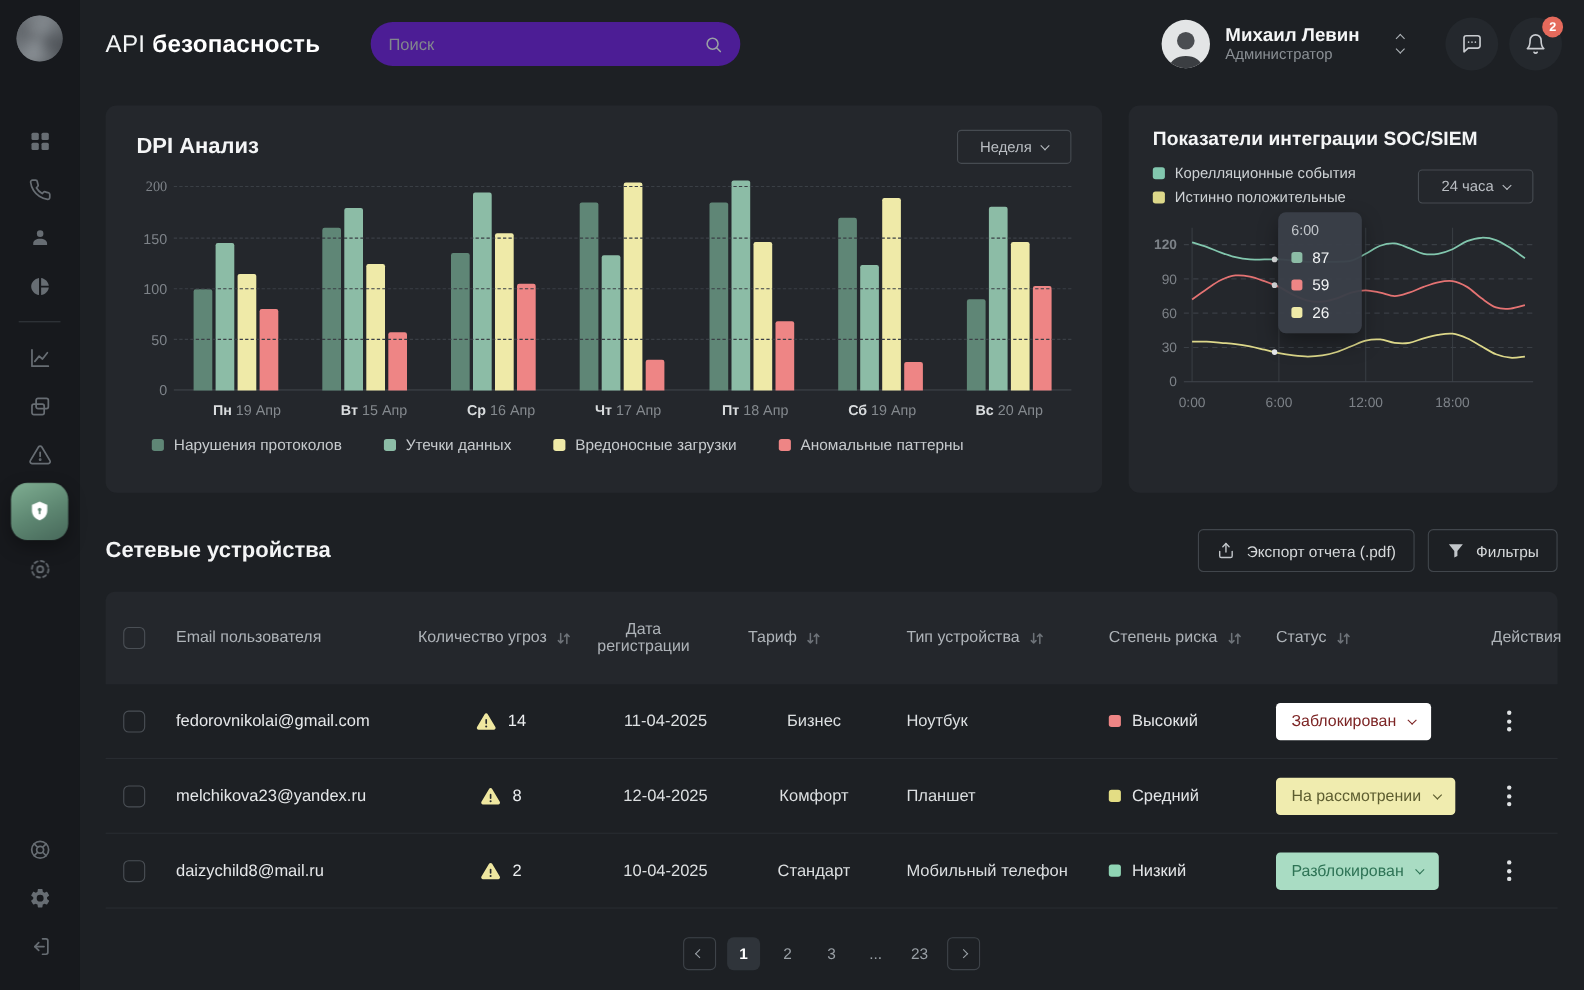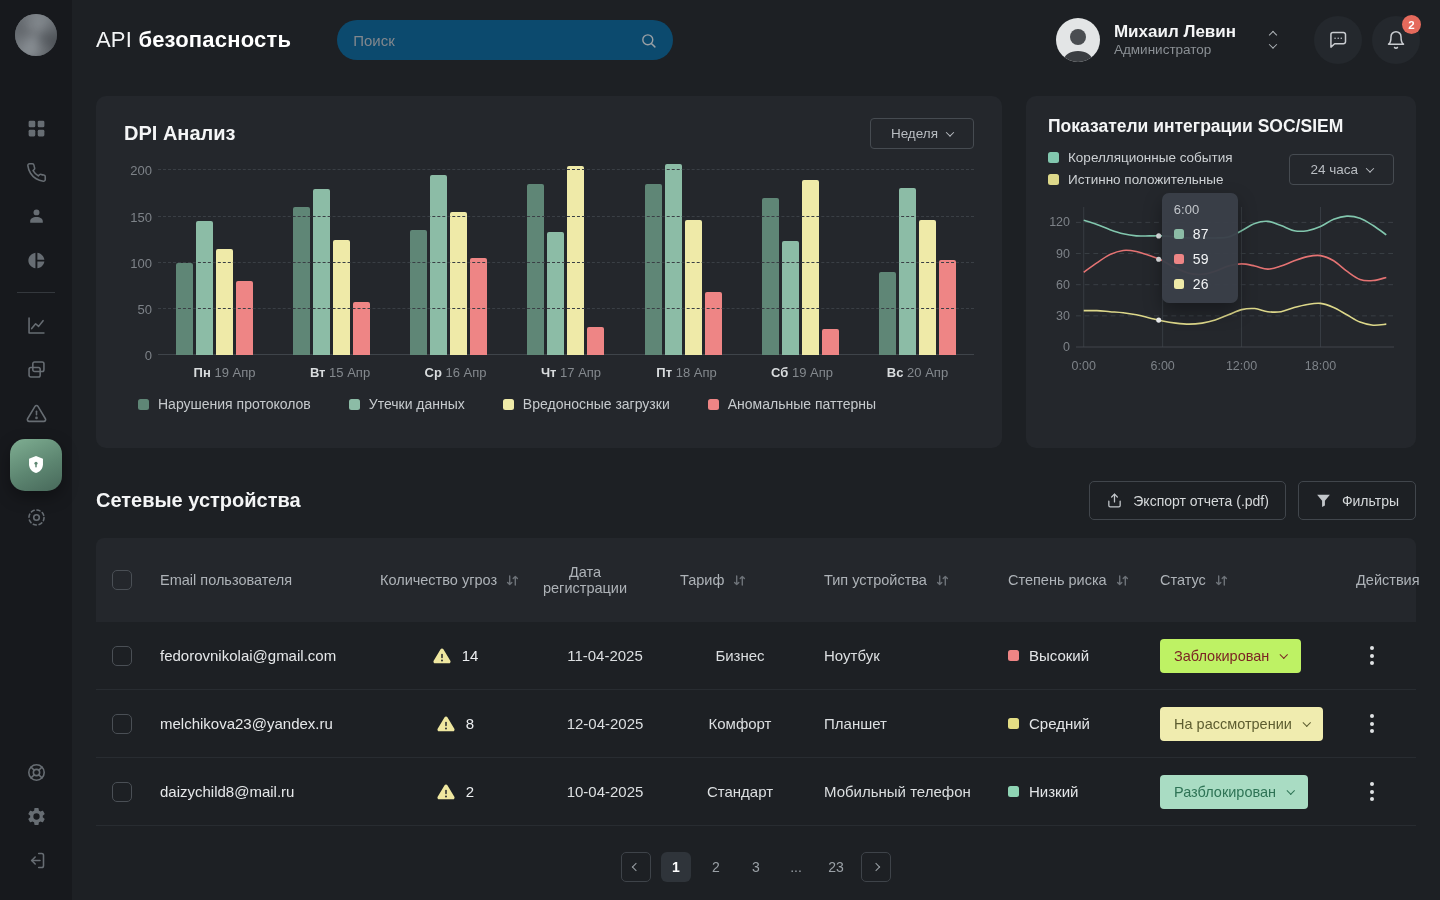--- a/index.html
+++ b/index.html
@@ -23,21 +23,21 @@
     color:#ffffff; box-shadow:0 6px 16px rgba(0,0,0,.35); }
   .side-item.active svg { width:22px; height:22px; }
   .side-spacer { flex:1; }
 
   
   .header { position:fixed; left:72px; top:0; width:1368px; height:80px;
     display:flex; align-items:center; padding:0 20px 0 24px; }
   .app-title { font-size:22px; letter-spacing:.2px; white-space:nowrap; }
   .app-title .thin { font-weight:400; color:#f2f4f5; }
   .app-title .bold { font-weight:700; color:#ffffff; }
-  .search { margin-left:46px; width:336px; height:40px; background:#0c4a6e; border-radius:20px;
+  .search { margin-left:46px; width:336px; height:40px; background:#4c1d95; border-radius:20px;
     display:flex; align-items:center; padding:0 16px; }
   .search input { flex:1; background:transparent; border:none; outline:none; color:#d8dadc;
     font-size:15px; font-family:inherit; }
   .search input::placeholder { color:#82878d; }
   .search svg { width:17px; height:17px; color:#9throw0a0a5; color:#9aa0a5; }
   .h-right { margin-left:auto; display:flex; align-items:center; }
   .avatar { width:44px; height:44px; border-radius:50%; background:#e3e5e6; overflow:hidden; position:relative; }
   .avatar svg { position:absolute; left:0; top:4px; width:44px; height:44px; }
   .user-meta { margin-left:14px; line-height:1.25; }
   .user-name { font-size:17px; font-weight:700; color:#f4f5f6; }
@@ -313,21 +313,21 @@
           <span>Неделя</span>
           <i class="chev down"></i>
         </div>
       </div>
       <div class="dpi-chart">
         <div class="yaxis" id="dpi-yaxis">
             <span style="bottom: 0px;">0</span>
             <span style="bottom: 46.1538px;">50</span>
             <span style="bottom: 92.3077px;">100</span>
             <span style="bottom: 138.462px;">150</span>
-            <span style="bottom: 184.615px;">200</span>
+            <span style="bottom: 184.615px; font-family: Liberation Serif, serif;">200</span>
           </div>
         <div class="plot" id="dpi-plot">
           <div class="baseline"></div>
           <div class="bar-groups" id="dpi-groups">
               <div class="bar-group">
                 <div class="bar" style="height: 92.3077px; background: rgb(95, 134, 118);"></div>
                 <div class="bar" style="height: 133.846px; background: rgb(140, 188, 166);"></div>
                 <div class="bar" style="height: 106.154px; background: rgb(239, 234, 168);"></div>
                 <div class="bar" style="height: 73.8462px; background: rgb(238, 133, 133);"></div>
               </div>
@@ -418,21 +418,21 @@
       <div class="select soc-select">
         <span>24 часа</span>
         <i class="chev down"></i>
       </div>
       <div class="soc-chart">
         <div class="soc-yaxis" id="soc-yaxis">
             <span style="bottom: -3px;">0</span>
             <span style="bottom: 28.1538px;">30</span>
             <span style="bottom: 59.3077px;">60</span>
             <span style="bottom: 90.4615px;">90</span>
-            <span style="bottom: 121.615px;">120</span>
+            <span style="bottom: 121.615px; font-weight: bold;">120</span>
           </div>
         <div class="soc-plot">
           <svg id="soc-svg" viewBox="0 0 330 150" preserveAspectRatio="none">
               <line x1="8" y1="6" x2="8" y2="146" stroke="#383d43" stroke-width="1"></line>
               <line x1="89.91304347826087" y1="6" x2="89.91304347826087" y2="146" stroke="#383d43" stroke-width="1"></line>
               <line x1="171.82608695652175" y1="6" x2="171.82608695652175" y2="146" stroke="#383d43" stroke-width="1"></line>
               <line x1="253.73913043478262" y1="6" x2="253.73913043478262" y2="146" stroke="#383d43" stroke-width="1"></line>
               <line x1="0" y1="114.84615384615384" x2="330" y2="114.84615384615384" stroke="#3a3f45" stroke-width="1" stroke-dasharray="5 4"></line>
               <line x1="0" y1="83.69230769230768" x2="330" y2="83.69230769230768" stroke="#3a3f45" stroke-width="1" stroke-dasharray="5 4"></line>
               <line x1="0" y1="52.53846153846153" x2="330" y2="52.53846153846153" stroke="#3a3f45" stroke-width="1" stroke-dasharray="5 4"></line>
@@ -570,21 +570,21 @@
          <span>14</span>
         </div>
        <div class="cell center muted-cell">11-04-2025</div>
        <div class="cell center muted-cell">Бизнес</div>
        <div class="cell device-cell">Ноутбук</div>
        <div class="cell risk-cell">
          <span class="swatch" style="background:#ee8585"></span>
          <span>Высокий</span>
         </div>
        <div class="cell status-cell">
-         <span class="pill" style="background:#bef264;color:#7c2424">
+         <span class="pill" style="background:#ffffff;color:#7c2424">
            <span>Заблокирован</span>
            <i class="chev down"></i>
           </span>
         </div>
        <div class="cell">
          <span class="kebab">
             <i></i>
             <i></i>
             <i></i>
           </span>

